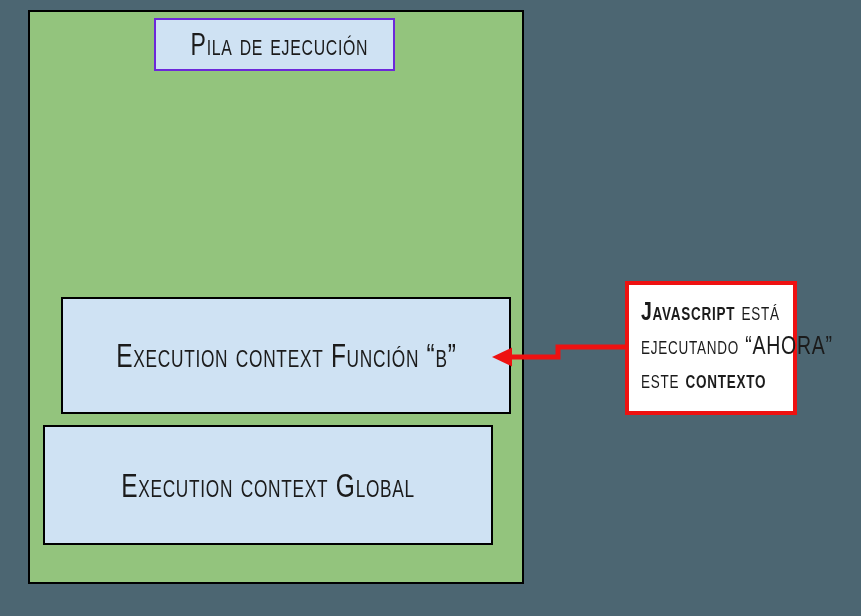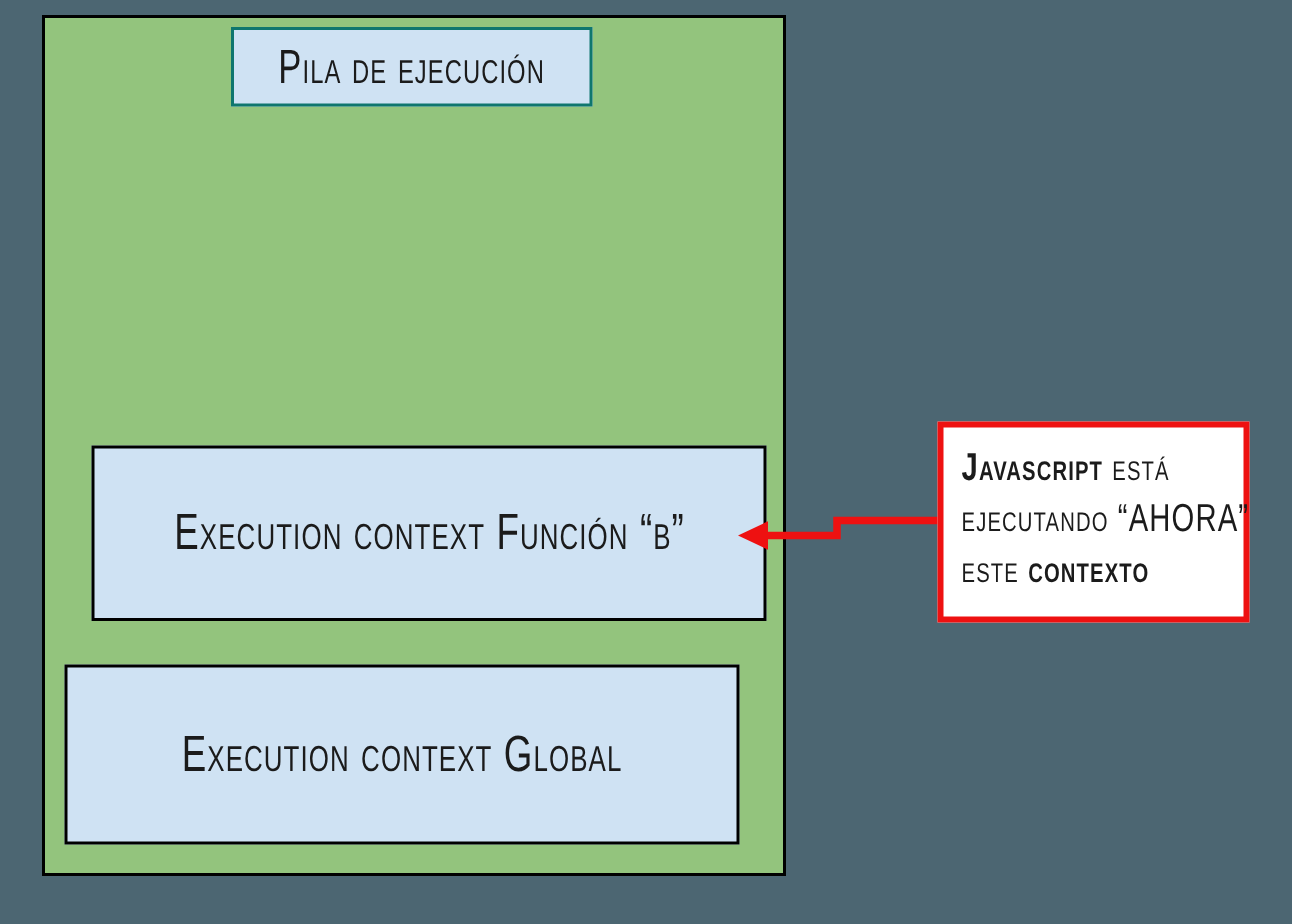--- a/index.html
+++ b/index.html
@@ -25,44 +25,43 @@
     border: 2px solid #000000;
     box-sizing: border-box;
   }
   .title-box {
     position: absolute;
     left: 124px;
     top: 6px;
     width: 241px;
     height: 53px;
     background: #cfe2f3;
-    border: 2px solid #0f766e;
+    border: 2px solid #6d28d9;
     box-sizing: border-box;
     display: flex;
     align-items: center;
-    justify-content: center;
   }
   .frame {
     position: absolute;
     left: 13px;
     width: 450px;
     background: #cfe2f3;
     border: 2px solid #000000;
     box-sizing: border-box;
     display: flex;
     align-items: center;
     justify-content: center;
   }
   .frame-b {
     top: 285px;
     height: 117px;
     margin-left: 18px;
   }
   .frame-global {
-    top: 431px;
+    top: 413px;
     height: 120px;
   }
   
   .hand {
     font-variant: small-caps;
     letter-spacing: 1px;
     white-space: nowrap;
     display: inline-block;
   }
   .title-box .hand {
@@ -79,21 +78,21 @@
     position: absolute;
     left: 486px;
     top: 338px;
     width: 150px;
     height: 32px;
   }
   .callout {
     position: absolute;
     left: 625px;
     top: 281px;
-    width: 208px;
+    width: 172px;
     height: 134px;
     background: #ffffff;
     border: 4px solid #ee1111;
     box-sizing: border-box;
     padding: 9px 0 5px 12px;
   }
   .callout .line {
     height: 34px;
     line-height: 34px;
     font-size: 26px;

